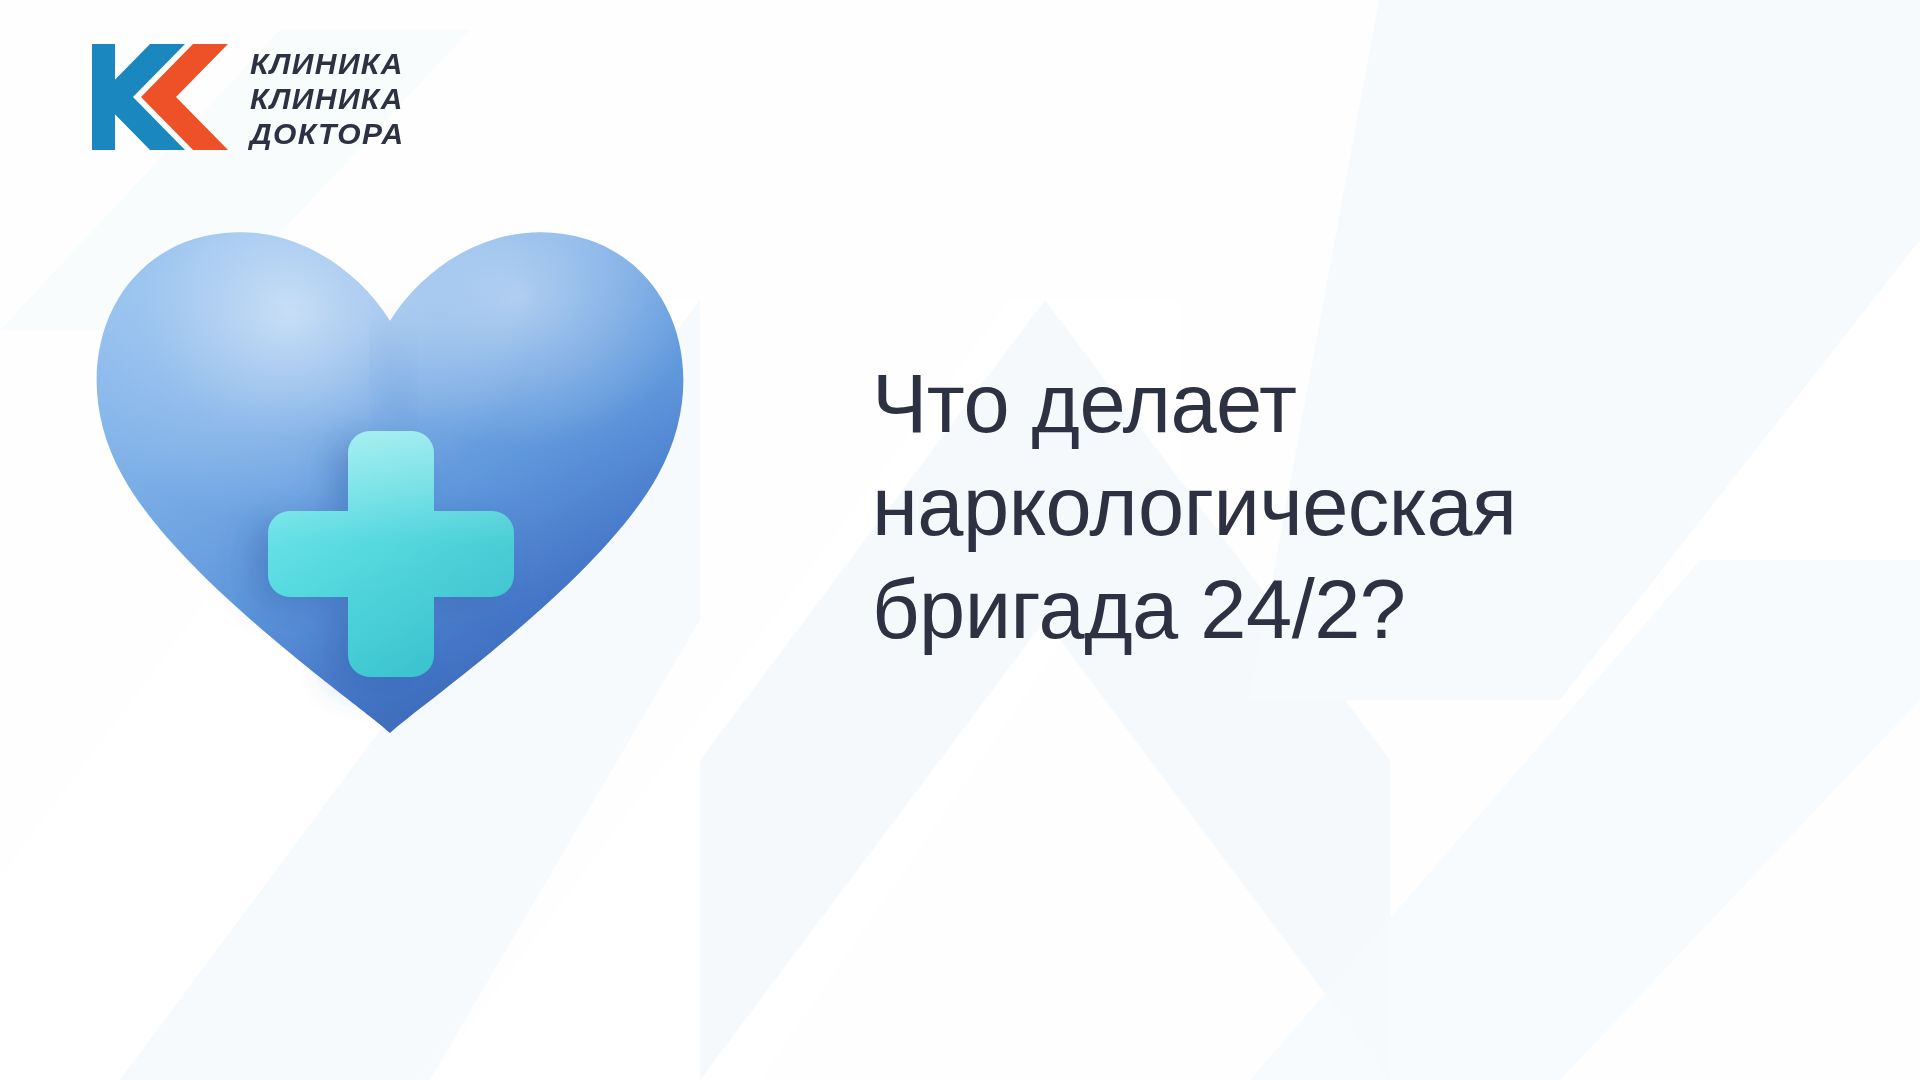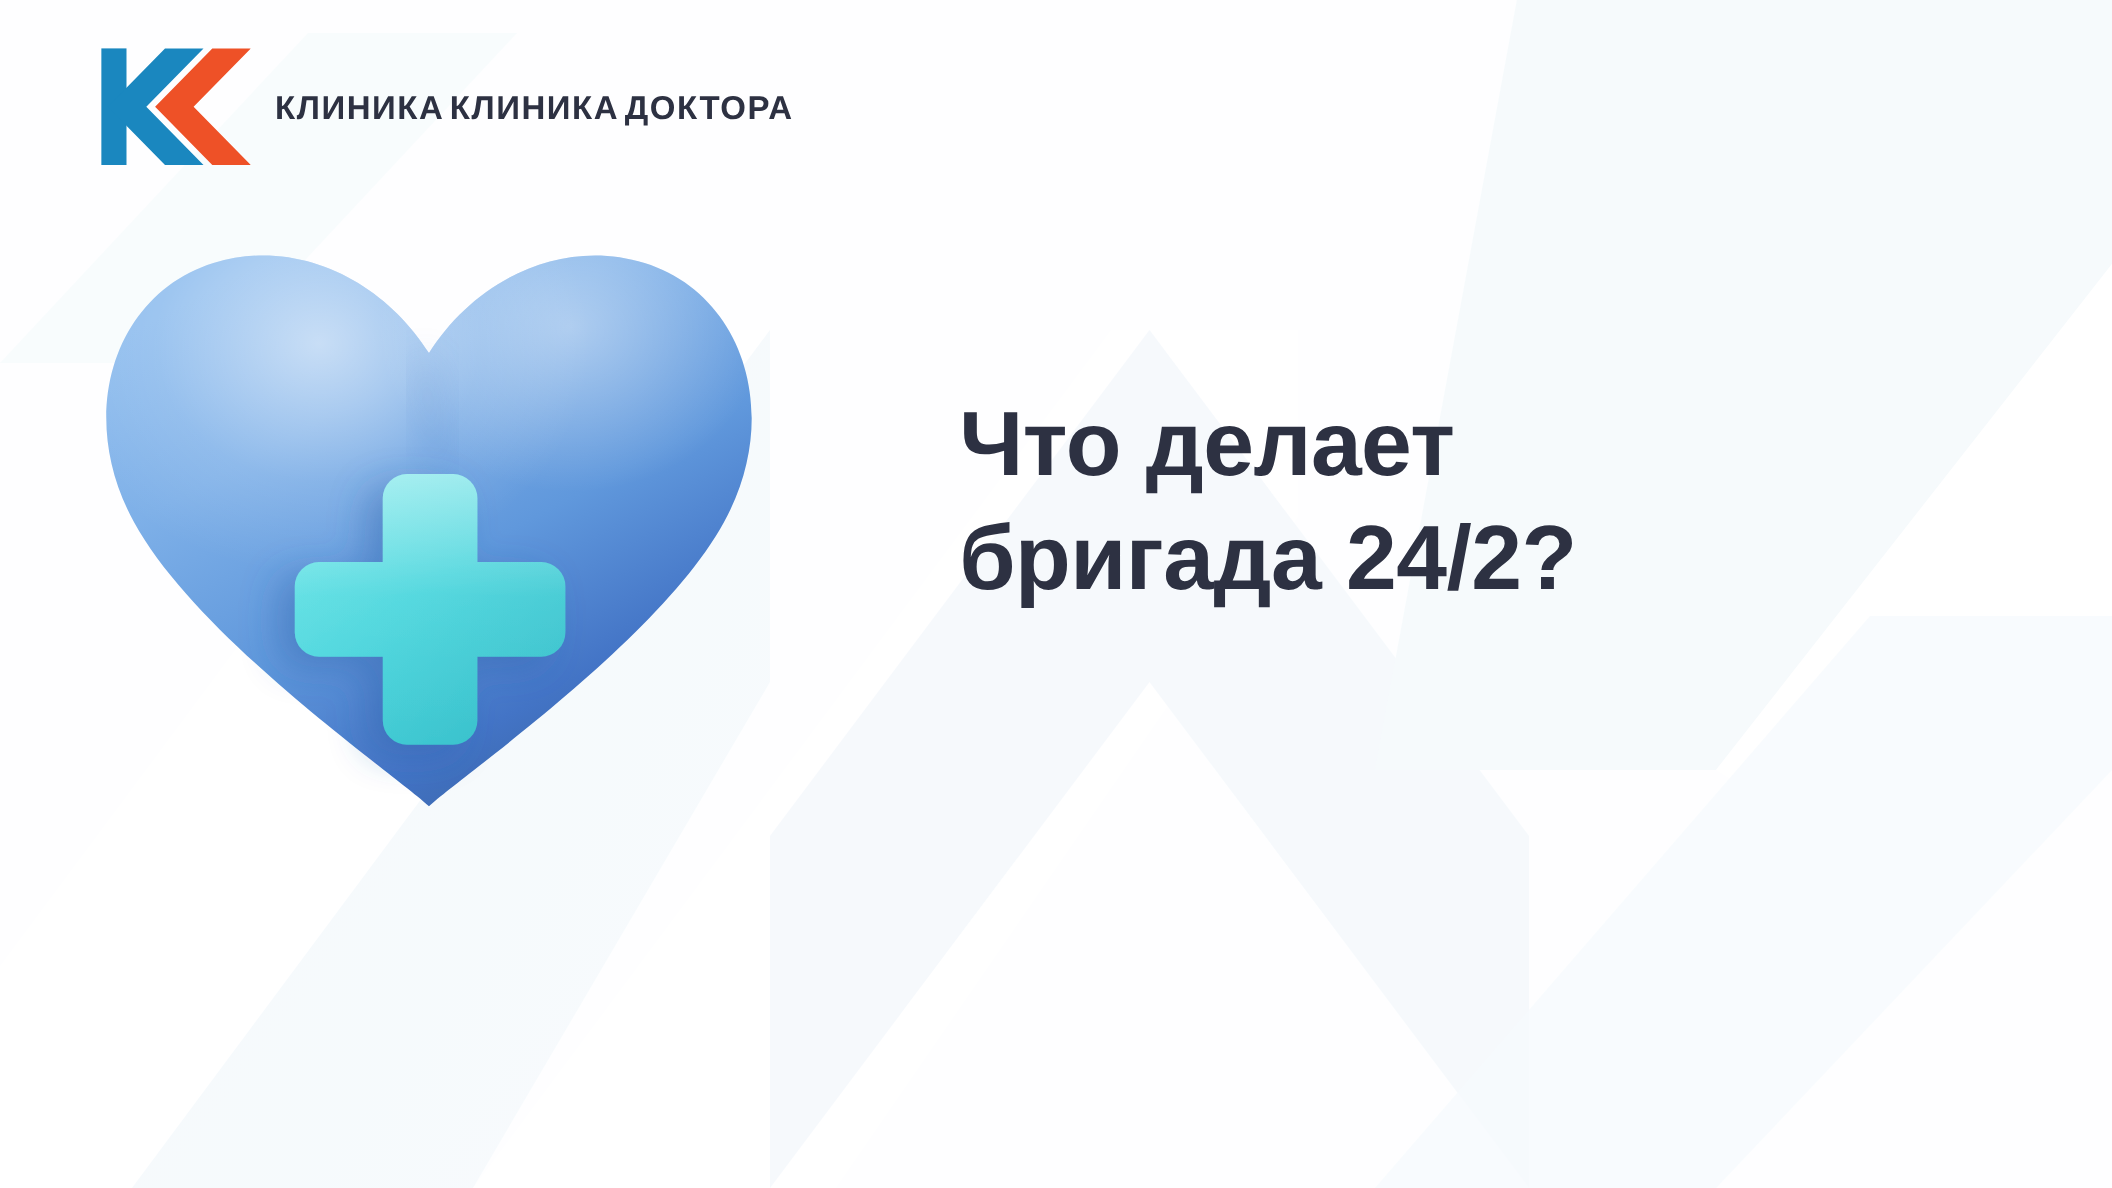--- a/index.html
+++ b/index.html
@@ -43,23 +43,24 @@
     z-index: 30;
   }
   .logo-mark {
     width: 136px;
     height: 118px;
     flex: 0 0 auto;
     display: block;
   }
   .logo-words {
     display: flex;
-    flex-direction: row;
+    flex-direction: column;
     gap: 5px;
     padding-top: 4px;
+    font-style: italic;
   }
   .logo-line {
     font-family: "Liberation Sans", sans-serif;
     font-weight: bold;
     font-size: 30px;
     line-height: 1.0;
     letter-spacing: 1.4px;
     color: #2d3142;
     white-space: nowrap;
   }
@@ -78,21 +79,21 @@
   
   .headline {
     position: absolute;
     left: 872px;
     top: 352px;
     width: 960px;
     z-index: 25;
   }
   .headline-line {
     font-family: "Liberation Sans", sans-serif;
-    font-weight: bold;
+    font-weight: normal;
     font-size: 83px;
     line-height: 103px;
     letter-spacing: -0.5px;
     color: #2d3142;
     white-space: nowrap;
   }
 </style>
 </head>
 <body>
 
@@ -217,16 +218,17 @@
         <path d="M244 300 h58 v-58 a22 22 0 0 1 22 -22 h42 a22 22 0 0 1 22 22 v58 h58
                  a22 22 0 0 1 22 22 v42 a22 22 0 0 1 -22 22 h-58 v58
                  a22 22 0 0 1 -22 22 h-42 a22 22 0 0 1 -22 -22 v-58 h-58
                  a22 22 0 0 1 -22 -22 v-42 a22 22 0 0 1 22 -22 z" transform="translate(-14,36)" fill="url(#crossHi)"></path>
       </g>
     </svg>
   </div>
 
   <div class="headline">
     <div class="headline-line">Что делает</div>
+    <div class="headline-line">наркологическая</div>
     <div class="headline-line">бригада 24/2?</div>
   </div>
 
 </div>
 
 </body></html>

